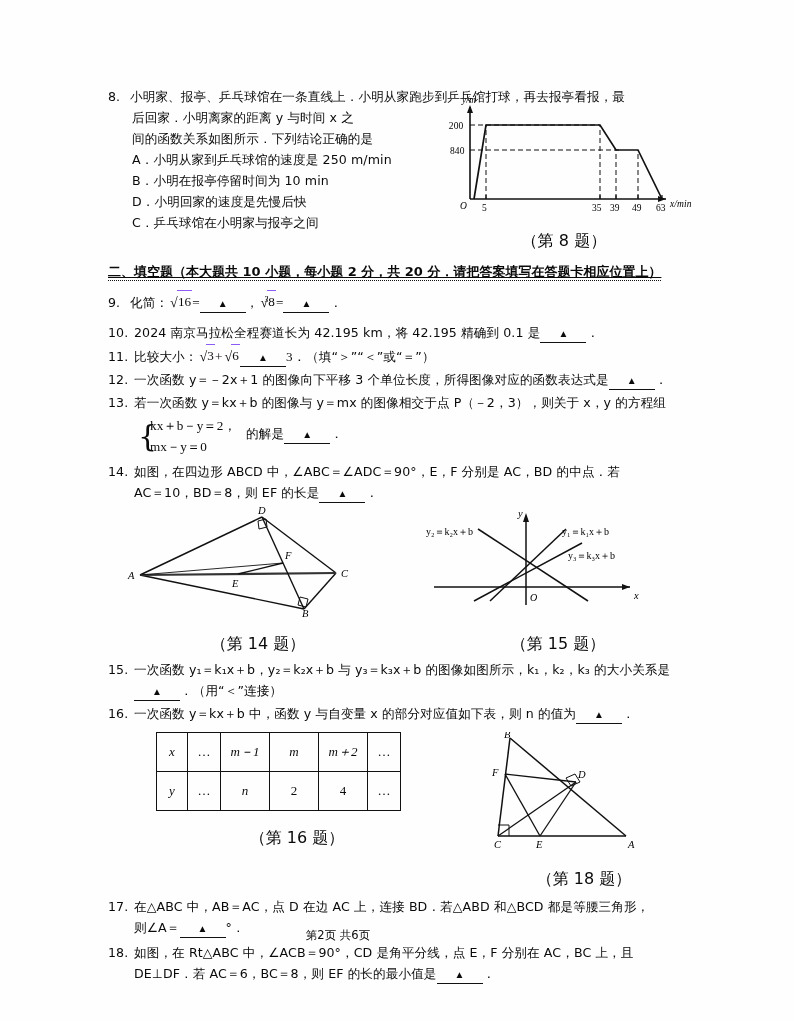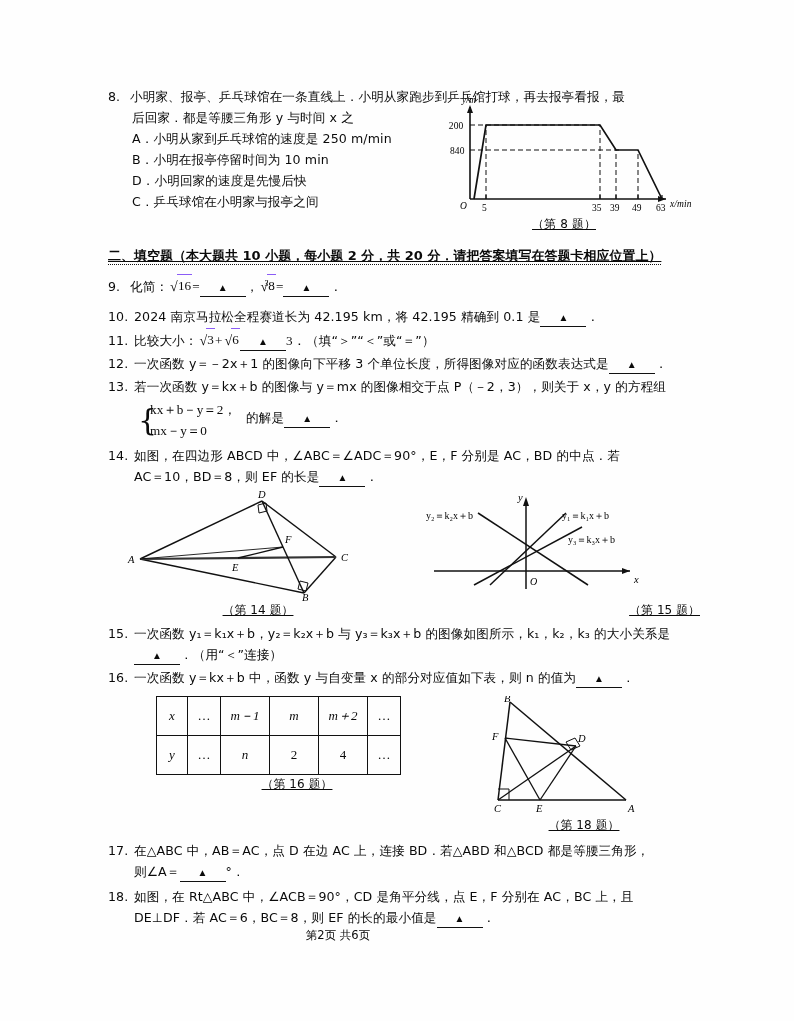--- a/index.html
+++ b/index.html
@@ -108,23 +108,22 @@
     font-family: "DejaVu Serif", serif;
   }
   .system .rowset { display: inline-block; }
   .system .row { line-height: 19px; font-size: 13.2px; white-space: nowrap; }
 
   
   .figwrap { position: relative; }
   .figcap {
     text-align: center;
     font-family: "DejaVu Sans", "Liberation Sans", sans-serif;
-    font-size: 12px;
-    margin-top: 1px;
-    text-decoration: underline;
+    font-size: 16px;
+    margin-top: 17px;
   }
   svg { display: block; }
   svg text { font-family: "Liberation Serif", "DejaVu Serif", serif; }
 
   
   table.vals {
     border-collapse: collapse;
     font-size: 13px;
   }
   table.vals td {
@@ -155,21 +154,22 @@
 
 <div class="page">
   <div class="content">
 
     <div class="q" style="margin-bottom:2px;">
       <div style="text-indent:0;">
         <span class="num cn">8.</span><span class="cn">小明家、报亭、乒乓球馆在一条直线上．小明从家跑步到乒乓馆打球，再去报亭看报，最</span>
       </div>
       <div class="row2col">
         <div style="width:340px;">
-          <div class="indent cn">后回家．都是等腰三角形 y 与时间 x 之</div>
+          <div class="indent cn">后回家．小明离家的距离 y 与时间 x 之</div>
+          <div class="indent cn">间的函数关系如图所示．下列结论正确的是</div>
           <div class="indent cn">A．小明从家到乒乓球馆的速度是 250 m/min</div>
           <div class="indent cn">B．小明在报亭停留时间为 10 min</div>
           <div class="indent cn">D．小明回家的速度是先慢后快</div>
           <div class="indent cn">C．乒乓球馆在小明家与报亭之间</div>
         </div>
         <div class="figwrap" style="width:250px;margin-top:-16px;">
           <svg width="248" height="122" viewBox="0 0 248 122">
 
             <line x1="22" y1="108" x2="218" y2="108" stroke="#111" stroke-width="1.6"></line>
             <polygon points="218,108 210,105 210,111" fill="#111"></polygon>
@@ -295,21 +295,21 @@
 
           <line x1="62" y1="24" x2="172" y2="96" stroke="#111" stroke-width="1.5"></line>
 
           <text x="102" y="12" font-size="10.5" font-style="italic">y</text>
           <text x="218" y="94" font-size="10.5" font-style="italic">x</text>
           <text x="114" y="96" font-size="10" font-style="italic">O</text>
           <text x="10" y="30" font-size="10">y₂＝k₂x＋b</text>
           <text x="146" y="30" font-size="10">y₁＝k₁x＋b</text>
           <text x="152" y="54" font-size="10">y₃＝k₃x＋b</text>
         </svg>
-        <div class="figcap" style="margin-left:18px;text-align:right;">（第 15 题）</div>
+        <div class="figcap" style="margin-left:18px;">（第 15 题）</div>
       </div>
     </div>
 
     <div class="q" style="margin-top:4px;">
       <div>
         <span class="num wide cn">15.</span><span class="cn">一次函数 y₁＝k₁x＋b，y₂＝k₂x＋b 与 y₃＝k₃x＋b 的图像如图所示，k₁，k₂，k₃ 的大小关系是</span>
       </div>
       <div class="indent2">
         <span class="blank"><span class="tri">▲</span></span><span class="cn">．（用“＜”连接）</span>
       </div>

